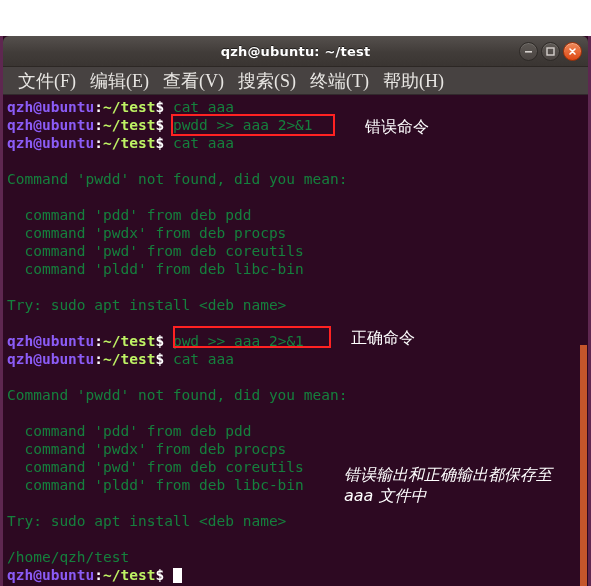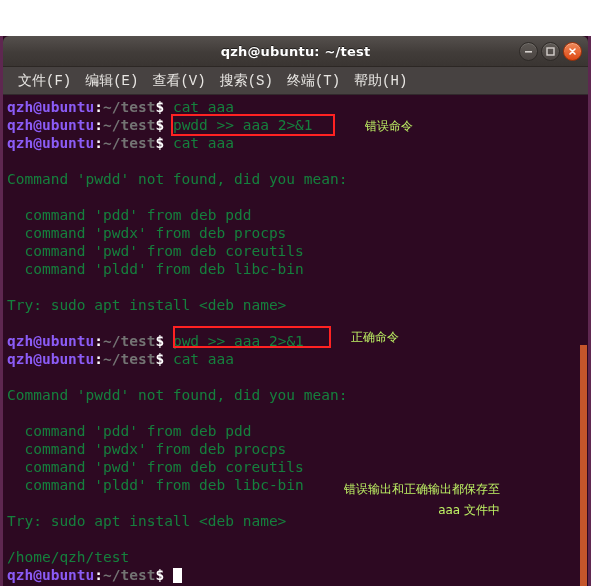--- a/index.html
+++ b/index.html
@@ -57,22 +57,22 @@
   .menubar{
     height:28px;
     background:#474241;
     border-bottom:1px solid #31292c;
     display:flex;align-items:center;
     padding-left:8px;
     box-sizing:border-box;
   }
   .menu-item{
     color:#e8e6e3;
-    font-family:Liberation Mono, monospace;
-    font-size:14px;
+    font-family:Liberation Serif, serif;
+    font-size:18px;
     padding:2px 7px;
     white-space:nowrap;
     cursor:default;
   }
   
   .terminal{
     position:relative;
     height:calc(586px - 30px - 28px - 3px);
     background:#2d0922;
     overflow:hidden;
@@ -83,43 +83,42 @@
     font-family:"DejaVu Sans Mono","Liberation Mono",monospace;
     font-size:14.5px;
     line-height:18px;
     color:#ffffff;
     white-space:pre;
     letter-spacing:0px;
   }
   .ln{height:18px;}
   .c-user{color:#8b5cf6;font-weight:bold;}
   .c-punct{color:#ffffff;font-weight:bold;}
-  .c-path{color:#737373;font-weight:bold;}
+  .c-path{color:#bef264;font-weight:bold;}
   .c-out{color:#15803d;}
   .cursor{
     display:inline-block;
     width:9px;height:15px;
     background:#ffffff;
     vertical-align:-3px;
   }
   
   .redbox{
     position:absolute;
     border:2px solid #ff2222;
     box-sizing:border-box;
     pointer-events:none;
   }
   .annot{
     position:absolute;
-    color:#bef264;
+    color:#ffffff;
     font-family:"DejaVu Sans","Liberation Sans",sans-serif;
-    font-size:12px;
+    font-size:16px;
     line-height:21px;
     white-space:pre-line;
-    text-align:right;
   }
   .watermark{
     position:absolute;
     right:10px;bottom:4px;
     color:#b9b2bb;
     font-family:"DejaVu Sans","Liberation Sans",sans-serif;
     font-size:17px;
     white-space:nowrap;
   }
   .scrollbar-track{
@@ -175,20 +174,20 @@
 
     <div class="scrollbar-track">
       <div class="scrollbar-thumb"></div>
     </div>
 
     <div id="overlays">
         <div class="redbox" style="left: 168px; top: 19px; width: 164px; height: 22px;"></div>
         <div class="redbox" style="left: 170px; top: 231px; width: 158px; height: 22px;"></div>
         <div class="annot" style="left: 362px; top: 21px;">错误命令</div>
         <div class="annot" style="left: 348px; top: 232px;">正确命令</div>
-        <div class="annot" style="left: 341px; top: 384px;">错误输出和正确输出都保存至
+        <div class="annot" style="left: 341px; top: 369px; font-style: italic;">错误输出和正确输出都保存至
 aaa 文件中</div>
       </div>
 
     <span class="watermark">CSDN @正确命令</span>
   </div>
 
 </div>
 
 </body></html>

